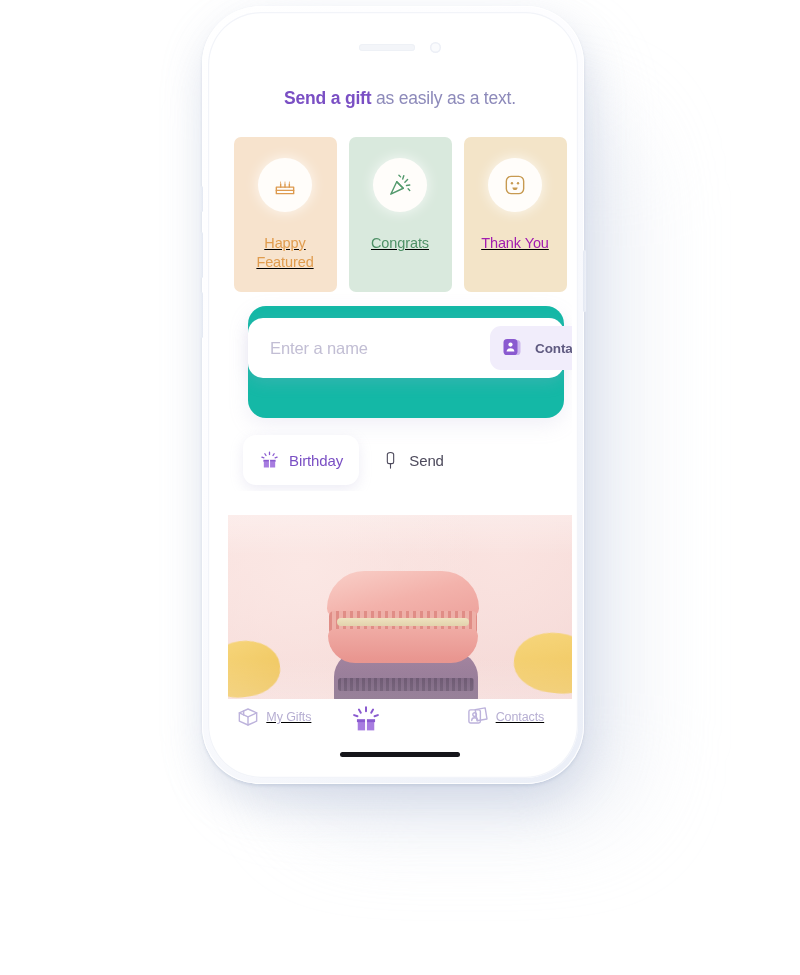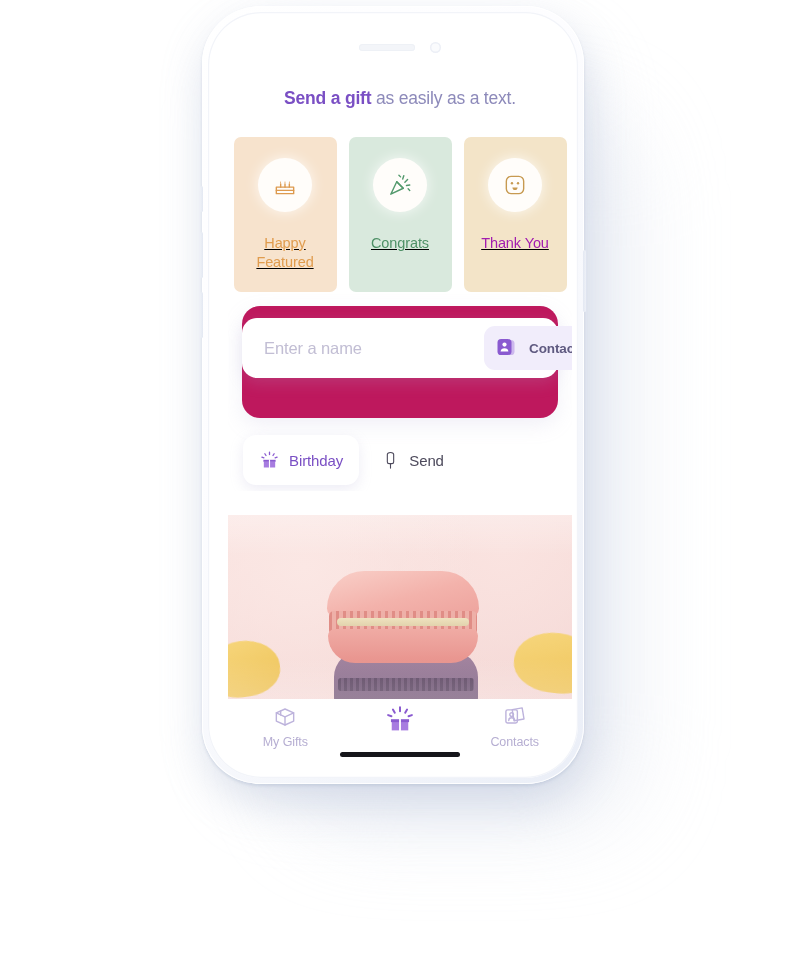--- a/index.html
+++ b/index.html
@@ -118,23 +118,23 @@
   .cat-label {
     margin-top: 22px;
     font-size: 14.5px;
     line-height: 19px;
     text-align: center;
     letter-spacing: -.1px;
   }
 
   
   .search-wrap {
-    position: absolute; top: 290px; left: 14px;
+    position: absolute; top: 290px; left: 20px;
     width: 316px; height: 112px;
-    background: #be185d;
+    background: #14b8a6;
     border-radius: 18px;
     box-shadow: 0 7px 20px rgba(173,167,205,.17);
   }
   .search-bar {
     position: absolute; top: 12px; left: 0;
     width: 316px; height: 60px;
     border-radius: 15px;
     background: #fff;
     box-shadow: 0 5px 16px rgba(178,171,208,.20);
     display: flex; align-items: center;
@@ -253,22 +253,23 @@
   
   .bottom-nav {
     position: absolute; bottom: 0; left: 0;
     width: 344px; height: 69px;
     background: #fff;
     display: flex; align-items: flex-start; justify-content: space-around;
     padding-top: 5px;
   }
   .nav-item {
     width: 100px;
-    display: flex; flex-direction: column; align-items: center; gap: 5px;
+    display: flex; flex-direction: row; align-items: center; gap: 5px;
     cursor: pointer;
+    text-decoration: underline;
   }
   .nav-label { font-size: 12.5px; color: #b6aed2; letter-spacing: -.1px; }
   .home-indicator {
     position: absolute; bottom: 11px; left: 50%;
     transform: translateX(-50%);
     width: 120px; height: 5px; border-radius: 3px;
     background: #15151a;
   }
 </style>
 </head>

